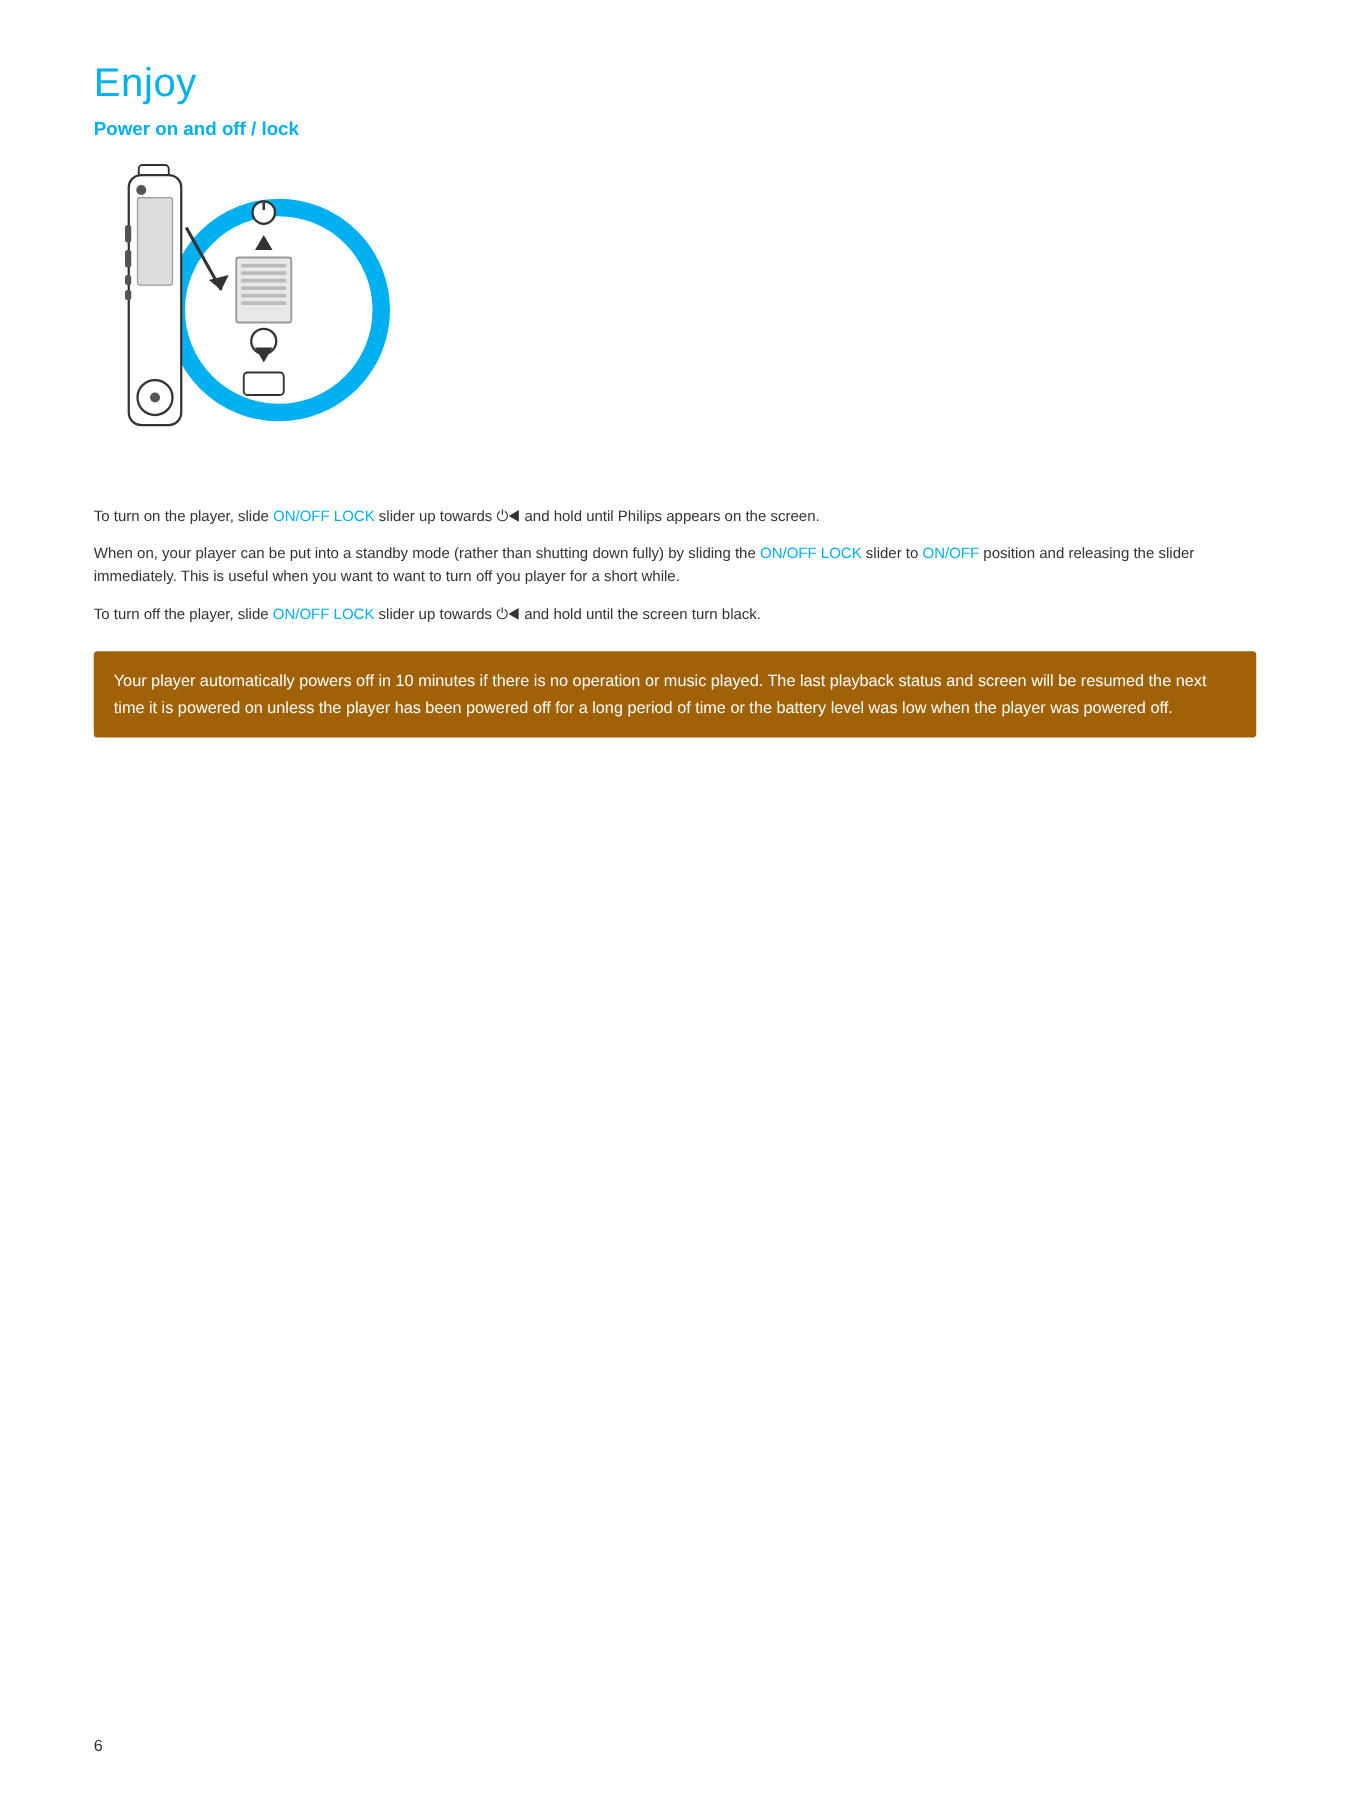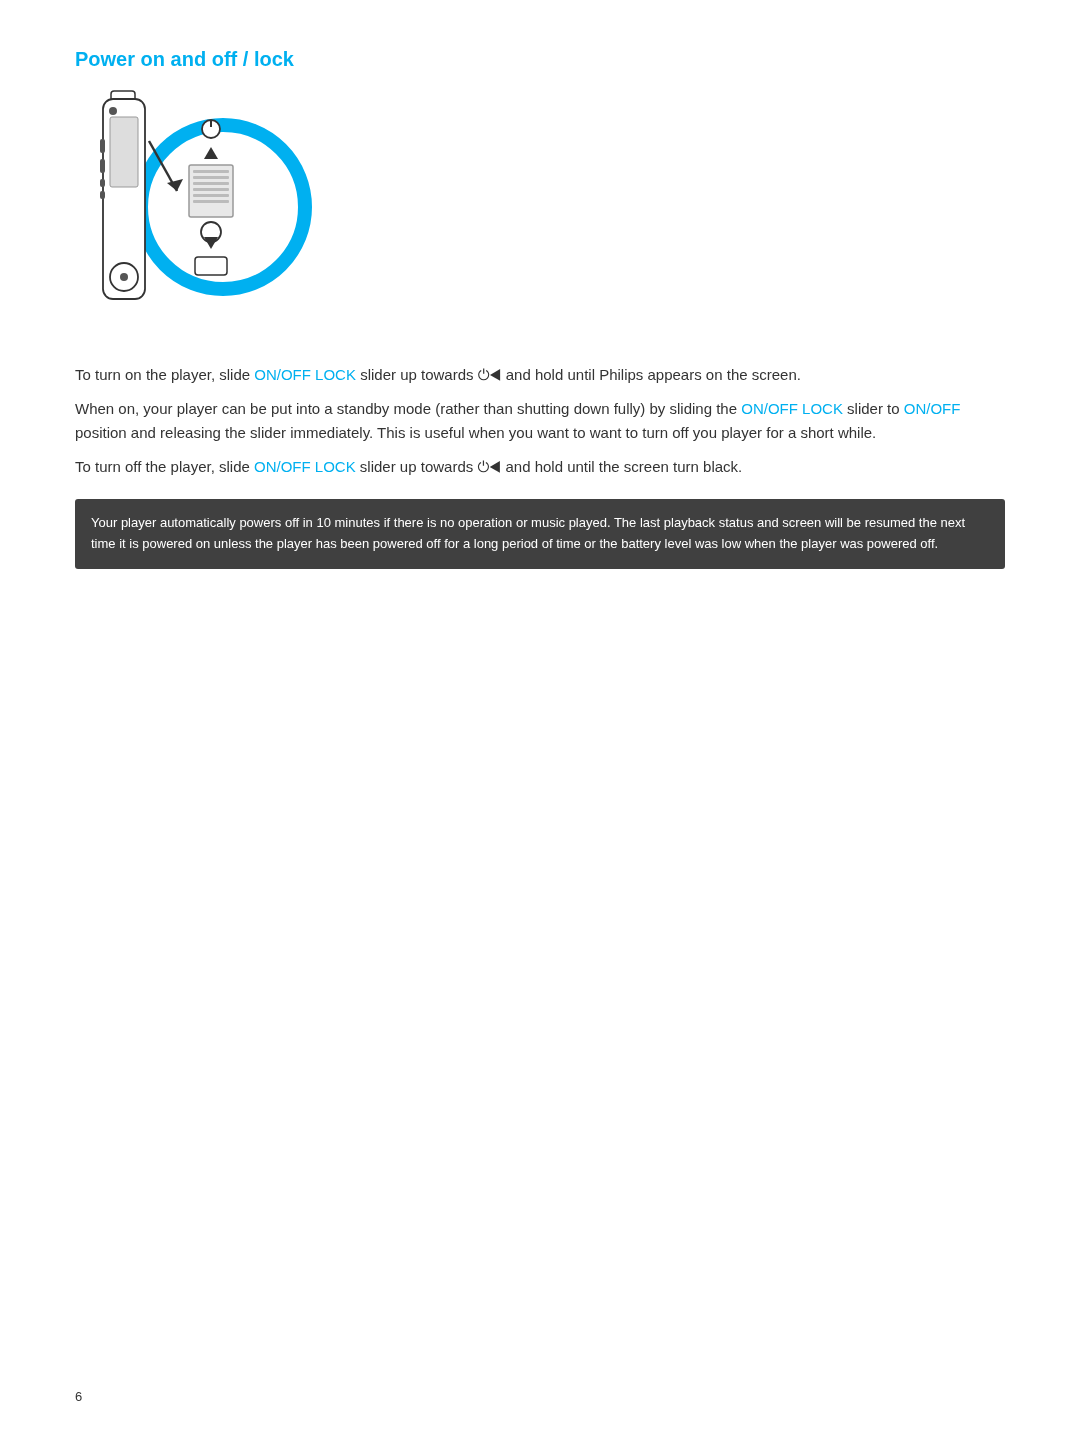--- a/index.html
+++ b/index.html
@@ -17,37 +17,37 @@
       max-width: 1080px;
     }
     .page-title {
       font-size: 32px;
       font-weight: 300;
       color: #00b0f0;
       margin-bottom: 10px;
       letter-spacing: 0.5px;
     }
     .section-heading {
-      font-size: 20px;
+      font-size: 15px;
       font-weight: bold;
       color: #00b0f0;
       margin-bottom: 18px;
     }
     .body-text {
-      font-size: 15px;
+      font-size: 12px;
       line-height: 1.6;
       color: #333;
       margin-bottom: 10px;
     }
     .highlight {
       color: #00b0f0;
       font-weight: normal;
     }
     .info-box {
-      background: #404040;
+      background: #a16207;
       color: #ffffff;
       padding: 14px 16px;
       border-radius: 3px;
       font-size: 13px;
       line-height: 1.6;
       margin-top: 20px;
     }
     .page-number {
       position: absolute;
       bottom: 30px;
@@ -60,20 +60,21 @@
       position: relative;
       width: 280px;
       height: 260px;
       margin-bottom: 14px;
     }
   </style>
 </head>
 <body>
 
 <div class="page">
+  <h1 class="page-title">Enjoy</h1>
   <h2 class="section-heading">Power on and off / lock</h2>
 
   <div class="illustration-container">
     <svg width="280" height="260" viewBox="0 0 280 260" xmlns="http://www.w3.org/2000/svg">
 
       <circle cx="148" cy="118" r="82" fill="none" stroke="#00b0f0" stroke-width="14"></circle>
 
       <g transform="translate(28, 10)">
 
         <rect x="8" y="-8" width="24" height="10" rx="3" fill="white" stroke="#333" stroke-width="1.5"></rect>

